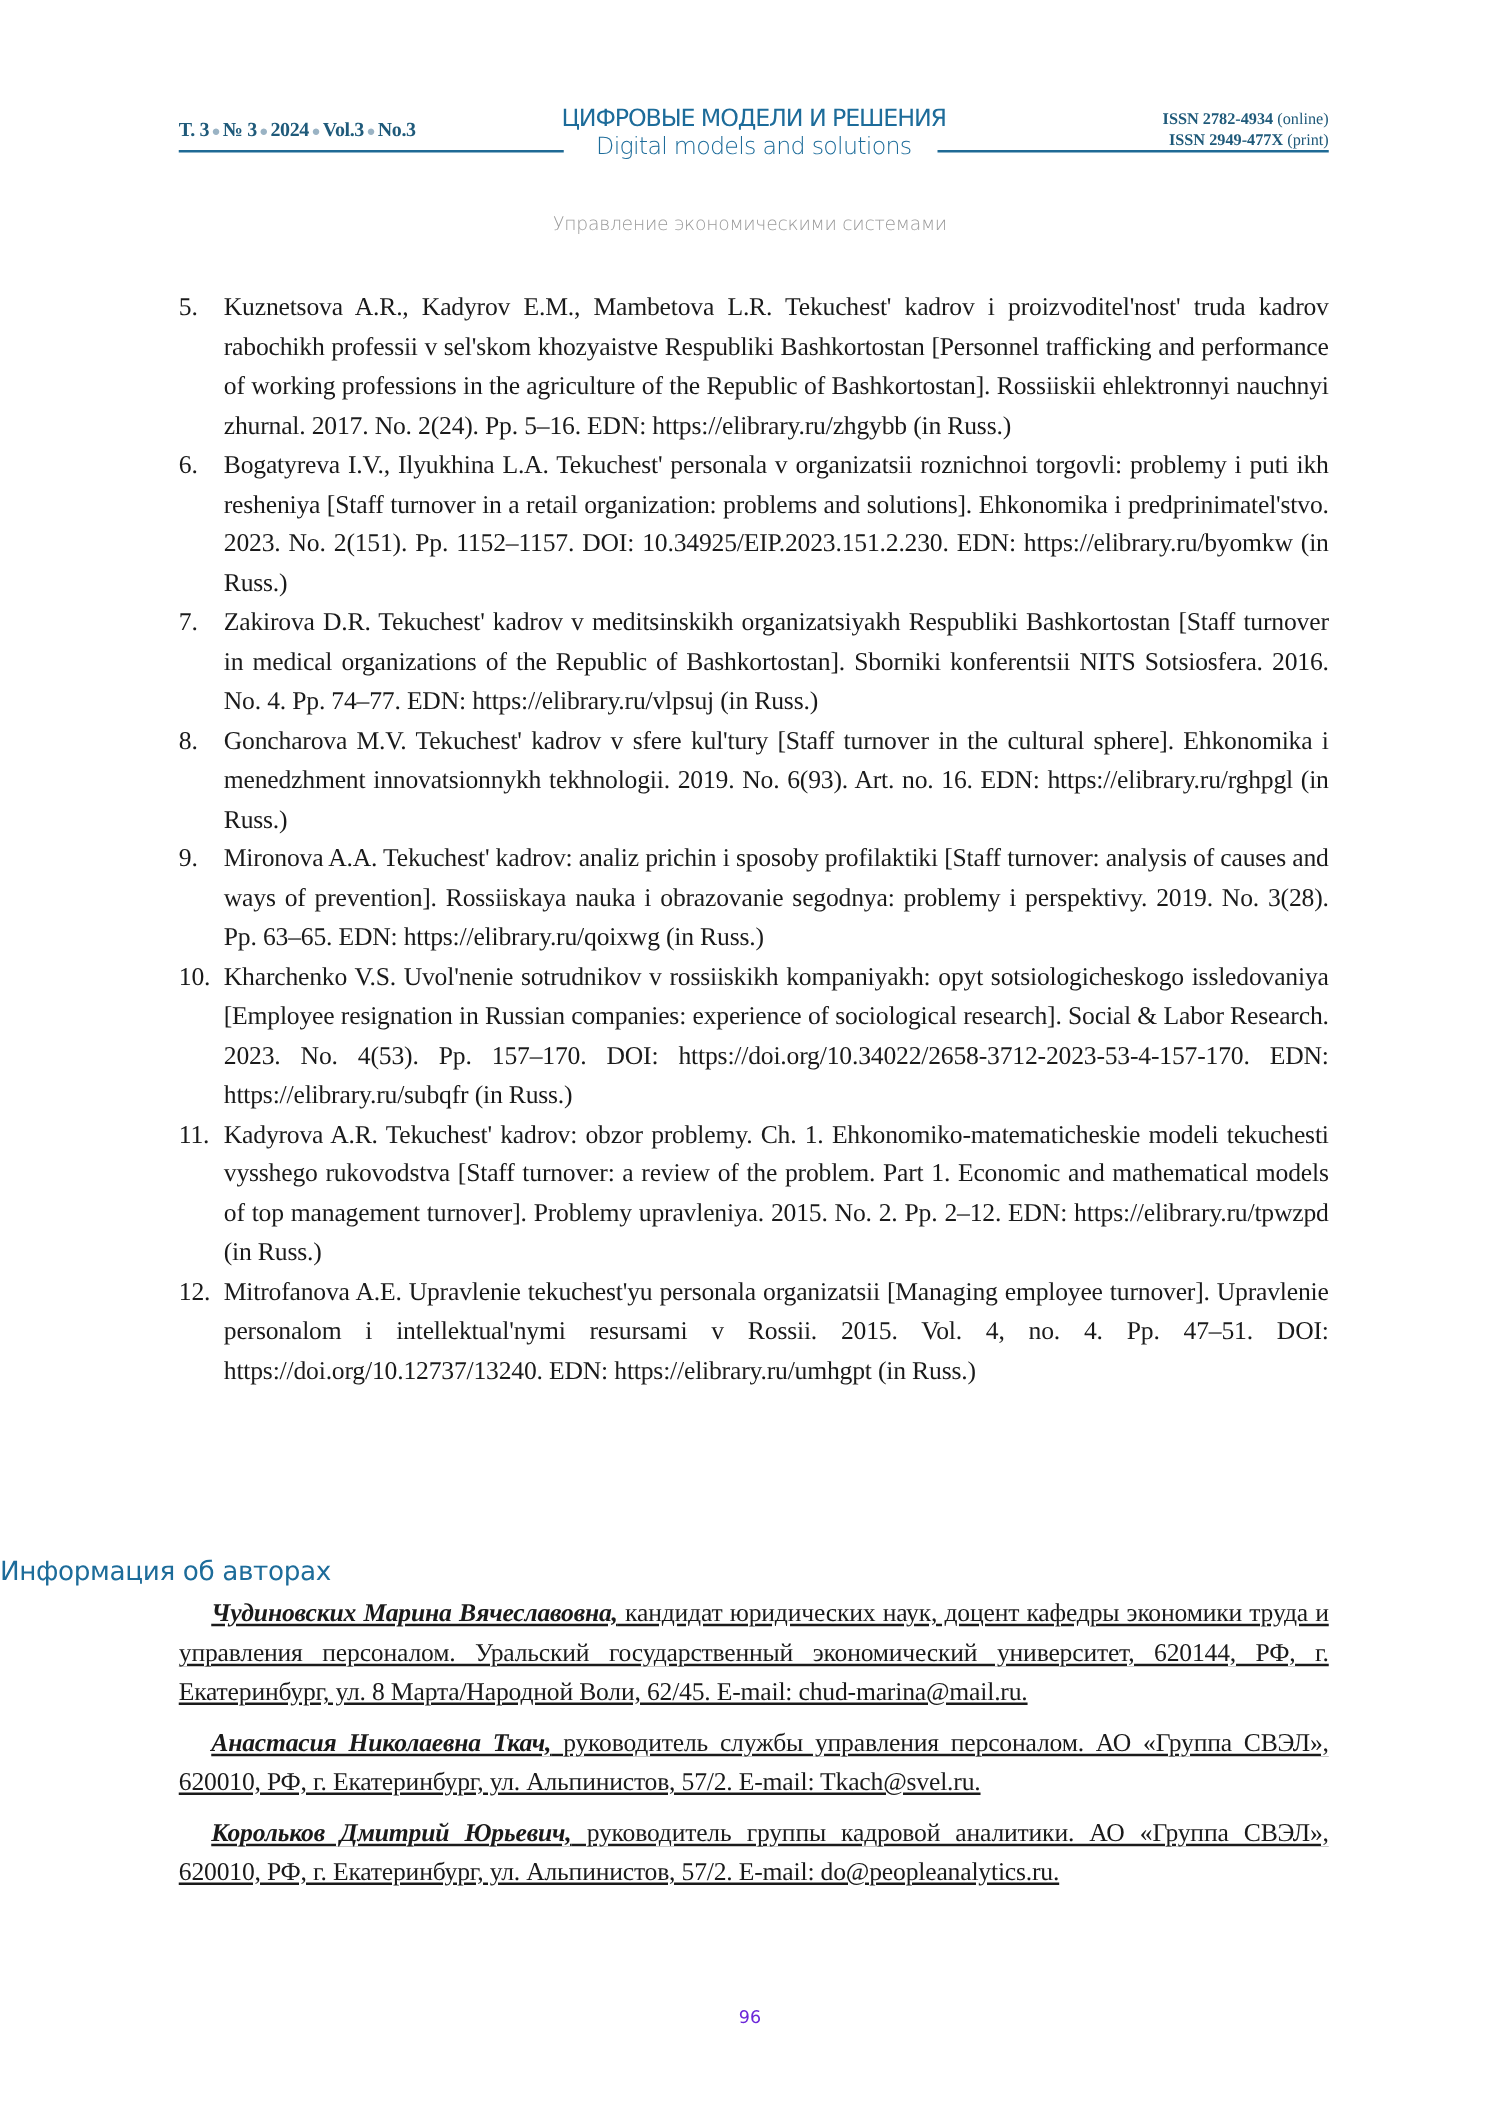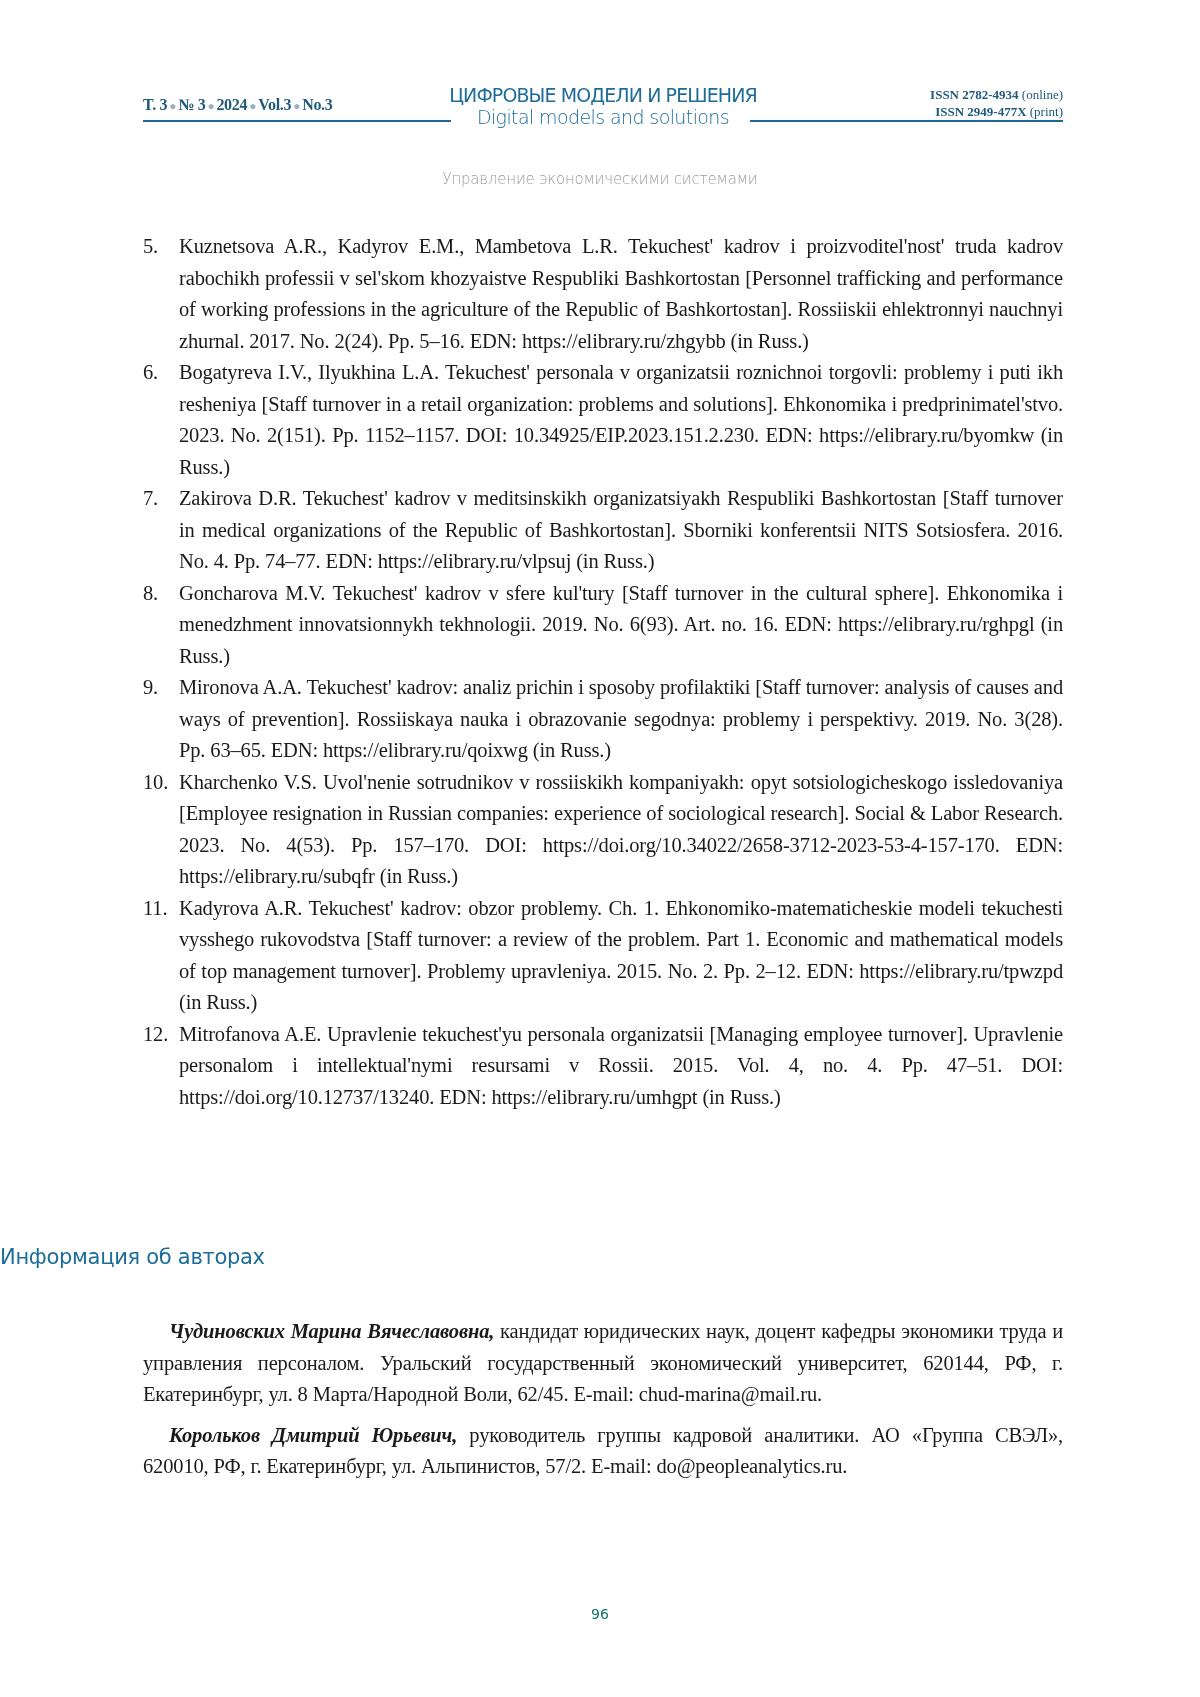--- a/index.html
+++ b/index.html
@@ -12,24 +12,24 @@
   .hdr-sub { font-family: "DejaVu Sans", sans-serif; font-size: 19px; color: #1d6c9a; letter-spacing: -0.6px; line-height: 22px; white-space: nowrap; font-weight: 300; }
   .hdr-right { position: absolute; right: 0; top: 2px; text-align: right; font-family: "Liberation Serif", serif; font-size: 13px; line-height: 17px; color: #1f5a7a; }
   .hdr-right b { font-weight: bold; }
   .rule-left { position: absolute; left: 0; top: 36px; width: 308px; height: 2px; background: #1f6a95; }
   .rule-right { position: absolute; left: 607px; top: 36px; width: 313px; height: 2px; background: #1f6a95; }
   .section { position: absolute; left: 0; width: 1200px; top: 141px; text-align: center; font-family: "DejaVu Sans", sans-serif; font-size: 15px; color: #9a9a9a; line-height: 21px; font-weight: 300; letter-spacing: -0.2px; margin-top: 28px; }
   .refs { position: absolute; left: 143px; top: 231px; width: 920px; margin: 0; padding: 0; list-style: none; }
   .ref { position: relative; padding-left: 36px; font-size: 20.5px; line-height: 31.5px; text-align: justify; letter-spacing: -0.15px; }
   .ref .num { position: absolute; left: 0; top: 0; }
   .info-title { position: absolute; left: 0; width: 1200px; top: 1245px; text-align: left; font-family: "DejaVu Sans", sans-serif; font-size: 21px; color: #1d6c9a; letter-spacing: -0.3px; }
-  .authors { position: absolute; left: 143px; top: 1316px; width: 920px; }
+  .authors { position: absolute; left: 143px; top: 1276px; width: 920px; text-decoration: underline; }
   .author { font-size: 20.5px; line-height: 31.5px; text-align: justify; text-indent: 26px; margin: 0 0 9px 0; letter-spacing: -0.15px; }
   .author .aname { font-weight: bold; font-style: italic; }
-  .pagenum { position: absolute; left: 0; width: 1200px; top: 1606px; text-align: center; font-family: "DejaVu Sans", sans-serif; font-size: 14px; color: #0f766e; }
+  .pagenum { position: absolute; left: 0; width: 1200px; top: 1606px; text-align: center; font-family: "DejaVu Sans", sans-serif; font-size: 14px; color: #6d28d9; }
 </style>
 </head>
 <body>
 
 <div class="header">
   <div class="hdr-left">
     <span>T. 3</span><span class="dot">●</span><span>№ 3</span><span class="dot">●</span><span>2024</span><span class="dot">●</span><span>Vol.3</span><span class="dot">●</span><span>No.3</span>
   </div>
   <div class="hdr-center">
     <div class="hdr-title">ЦИФРОВЫЕ МОДЕЛИ И РЕШЕНИЯ</div>
@@ -55,16 +55,17 @@
   <li class="ref"><span class="num">9.</span><span>Mironova A.A. Tekuchest' kadrov: analiz prichin i sposoby profilaktiki [Staff turnover: analysis of causes and ways of prevention]. Rossiiskaya nauka i obrazovanie segodnya: problemy i perspektivy. 2019. No. 3(28). Pp. 63–65. EDN: https://elibrary.ru/qoixwg (in Russ.)</span></li>
   <li class="ref"><span class="num">10.</span><span>Kharchenko V.S. Uvol'nenie sotrudnikov v rossiiskikh kompaniyakh: opyt sotsiologicheskogo issledovaniya [Employee resignation in Russian companies: experience of sociological research]. Social &amp; Labor Research. 2023. No. 4(53). Pp. 157–170. DOI: https://doi.org/10.34022/2658-3712-2023-53-4-157-170. EDN: https://elibrary.ru/subqfr (in Russ.)</span></li>
   <li class="ref"><span class="num">11.</span><span>Kadyrova A.R. Tekuchest' kadrov: obzor problemy. Ch. 1. Ehkonomiko-matematicheskie modeli tekuchesti vysshego rukovodstva [Staff turnover: a review of the problem. Part 1. Economic and mathematical models of top management turnover]. Problemy upravleniya. 2015. No. 2. Pp. 2–12. EDN: https://elibrary.ru/tpwzpd (in Russ.)</span></li>
   <li class="ref"><span class="num">12.</span><span>Mitrofanova A.E. Upravlenie tekuchest'yu personala organizatsii [Managing employee turnover]. Upravlenie personalom i intellektual'nymi resursami v Rossii. 2015. Vol. 4, no. 4. Pp. 47–51. DOI: https://doi.org/10.12737/13240. EDN: https://elibrary.ru/umhgpt (in Russ.)</span></li>
 </ol>
 
 <div class="info-title">Информация об авторах</div>
 
 <div class="authors">
   <p class="author"><span class="aname">Чудиновских Марина Вячеславовна,</span><span> кандидат юридических наук, доцент кафедры экономики труда и управления персоналом. Уральский государственный экономический университет, 620144, РФ, г. Екатеринбург, ул. 8 Марта/Народной Воли, 62/45. E-mail: chud-marina@mail.ru.</span></p>
+  <p class="author"><span class="aname">Анастасия Николаевна Ткач,</span><span> руководитель службы управления персоналом. АО «Группа СВЭЛ», 620010, РФ, г. Екатеринбург, ул. Альпинистов, 57/2. E-mail: Tkach@svel.ru.</span></p>
   <p class="author"><span class="aname">Корольков Дмитрий Юрьевич,</span><span> руководитель группы кадровой аналитики. АО «Группа СВЭЛ», 620010, РФ, г. Екатеринбург, ул. Альпинистов, 57/2. E-mail: do@peopleanalytics.ru.</span></p>
 </div>
 
 <div class="pagenum">96</div>
 
 </body></html>

